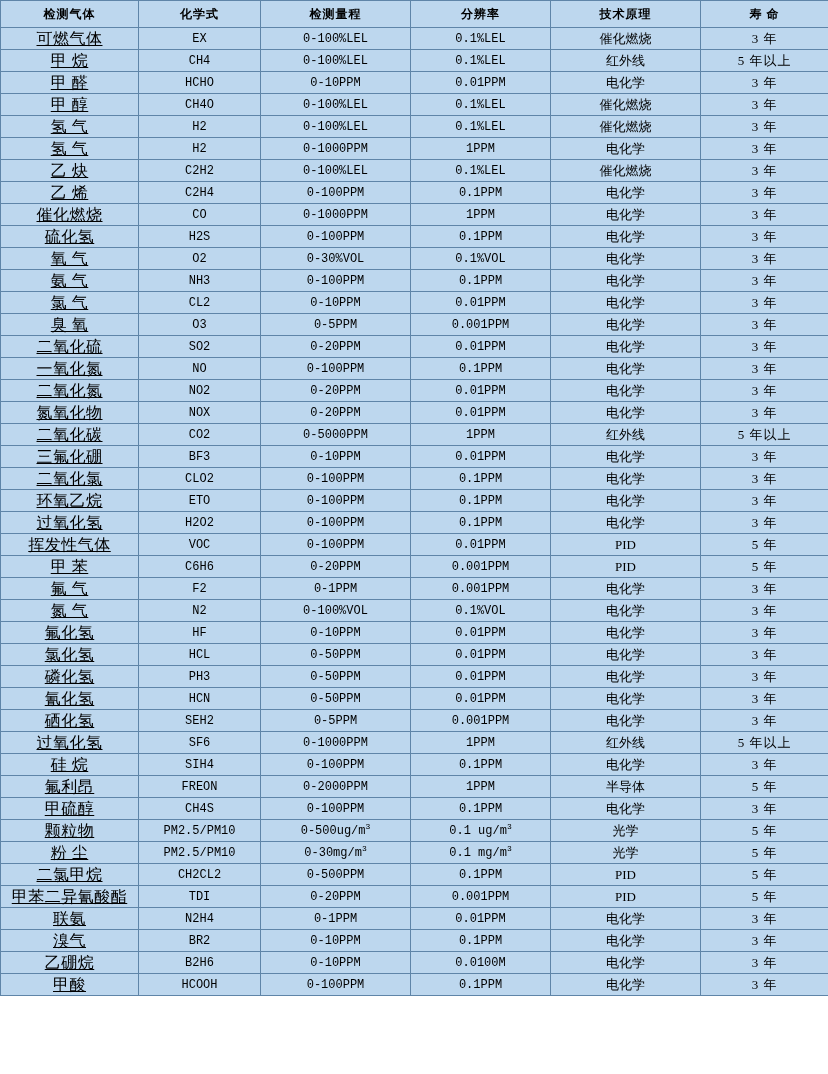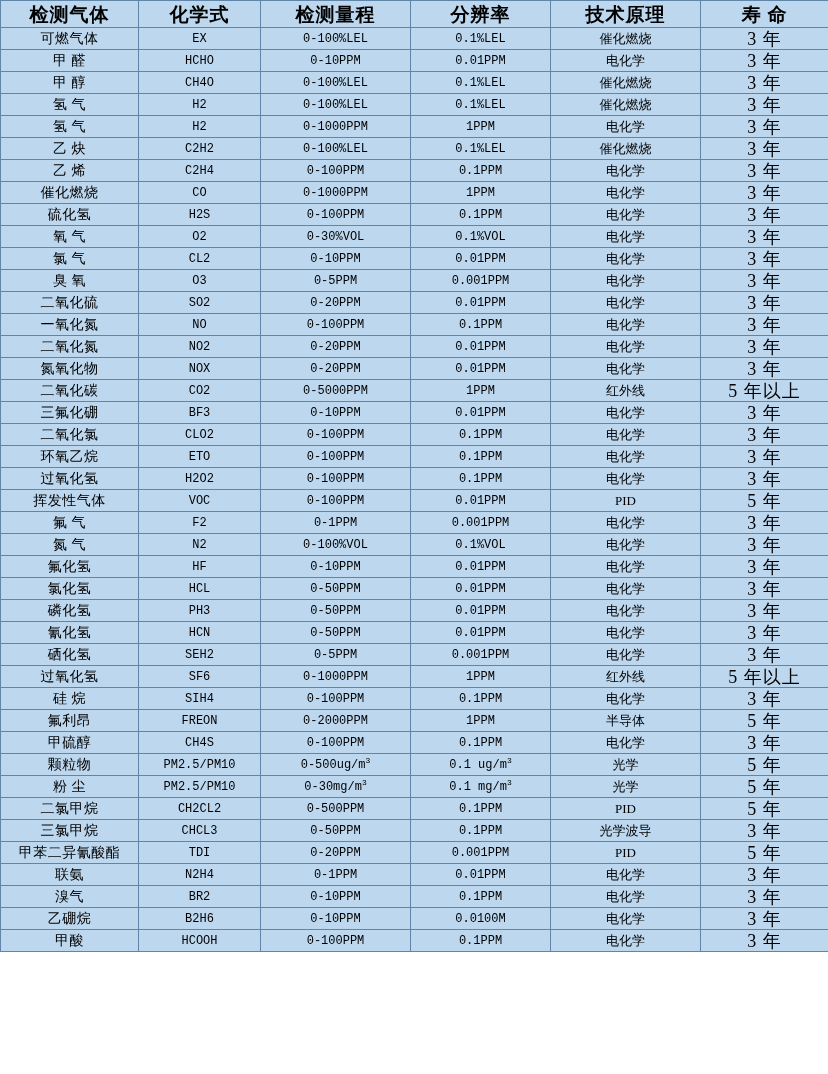--- a/index.html
+++ b/index.html
@@ -33,41 +33,42 @@
     padding: 0;
     height: 21px;
     line-height: 20px;
     color: #000000;
     white-space: nowrap;
     overflow: hidden;
   }
   #gas-table thead th {
     height: 26px;
     line-height: 25px;
-    font-size: 19px;
+    font-size: 12px;
     font-weight: bold;
     letter-spacing: 1px;
   }
   td.gas-name {
-    font-size: 14px;
+    font-size: 16px;
     letter-spacing: 0.5px;
+    text-decoration: underline;
   }
   td.formula, td.range, td.resolution, td.principle, td.life {
     font-family: "Liberation Mono", "DejaVu Sans Mono", monospace;
     font-size: 12px;
   }
   td.principle, td.life, td.gas-name {
     font-family: "Liberation Serif", "DejaVu Serif", serif;
   }
   td.principle {
     font-size: 13px;
     font-family: Liberation Serif, serif;
   }
   td.life {
-    font-size: 18px;
+    font-size: 13px;
     letter-spacing: 1px;
   }
   td.range, td.resolution {
     letter-spacing: 0px;
   }
   sup {
     font-size: 8px;
     vertical-align: super;
     line-height: 0;
   }
@@ -101,20 +102,28 @@
   <tbody id="table-body">
       <tr>
         <td class="gas-name">可燃气体</td>
         <td class="formula">EX</td>
         <td class="range">0-100%LEL</td>
         <td class="resolution">0.1%LEL</td>
         <td class="principle">催化燃烧</td>
         <td class="life">3 年</td>
       </tr>
       <tr>
+        <td class="gas-name">甲 烷</td>
+        <td class="formula">CH4</td>
+        <td class="range">0-100%LEL</td>
+        <td class="resolution">0.1%LEL</td>
+        <td class="principle">红外线</td>
+        <td class="life">5 年以上</td>
+      </tr>
+      <tr>
         <td class="gas-name">甲 醛</td>
         <td class="formula">HCHO</td>
         <td class="range">0-10PPM</td>
         <td class="resolution">0.01PPM</td>
         <td class="principle">电化学</td>
         <td class="life">3 年</td>
       </tr>
       <tr>
         <td class="gas-name">甲 醇</td>
         <td class="formula">CH4O</td>
@@ -169,20 +178,28 @@
         <td class="range">0-100PPM</td>
         <td class="resolution">0.1PPM</td>
         <td class="principle">电化学</td>
         <td class="life">3 年</td>
       </tr>
       <tr>
         <td class="gas-name">氧 气</td>
         <td class="formula">O2</td>
         <td class="range">0-30%VOL</td>
         <td class="resolution">0.1%VOL</td>
+        <td class="principle">电化学</td>
+        <td class="life">3 年</td>
+      </tr>
+      <tr>
+        <td class="gas-name">氨 气</td>
+        <td class="formula">NH3</td>
+        <td class="range">0-100PPM</td>
+        <td class="resolution">0.1PPM</td>
         <td class="principle">电化学</td>
         <td class="life">3 年</td>
       </tr>
       <tr>
         <td class="gas-name">氯 气</td>
         <td class="formula">CL2</td>
         <td class="range">0-10PPM</td>
         <td class="resolution">0.01PPM</td>
         <td class="principle">电化学</td>
         <td class="life">3 年</td>
@@ -269,20 +286,28 @@
       </tr>
       <tr>
         <td class="gas-name">挥发性气体</td>
         <td class="formula">VOC</td>
         <td class="range">0-100PPM</td>
         <td class="resolution">0.01PPM</td>
         <td class="principle">PID</td>
         <td class="life">5 年</td>
       </tr>
       <tr>
+        <td class="gas-name">甲 苯</td>
+        <td class="formula">C6H6</td>
+        <td class="range">0-20PPM</td>
+        <td class="resolution">0.001PPM</td>
+        <td class="principle">PID</td>
+        <td class="life">5 年</td>
+      </tr>
+      <tr>
         <td class="gas-name">氟 气</td>
         <td class="formula">F2</td>
         <td class="range">0-1PPM</td>
         <td class="resolution">0.001PPM</td>
         <td class="principle">电化学</td>
         <td class="life">3 年</td>
       </tr>
       <tr>
         <td class="gas-name">氮 气</td>
         <td class="formula">N2</td>
@@ -381,28 +406,20 @@
       </tr>
       <tr>
         <td class="gas-name">二氯甲烷</td>
         <td class="formula">CH2CL2</td>
         <td class="range">0-500PPM</td>
         <td class="resolution">0.1PPM</td>
         <td class="principle">PID</td>
         <td class="life">5 年</td>
       </tr>
       <tr>
-        <td class="gas-name">三氯甲烷</td>
-        <td class="formula">CHCL3</td>
-        <td class="range">0-50PPM</td>
-        <td class="resolution">0.1PPM</td>
-        <td class="principle">光学波导</td>
-        <td class="life">3 年</td>
-      </tr>
-      <tr>
         <td class="gas-name">甲苯二异氰酸酯</td>
         <td class="formula">TDI</td>
         <td class="range">0-20PPM</td>
         <td class="resolution">0.001PPM</td>
         <td class="principle">PID</td>
         <td class="life">5 年</td>
       </tr>
       <tr>
         <td class="gas-name">联氨</td>
         <td class="formula">N2H4</td>

